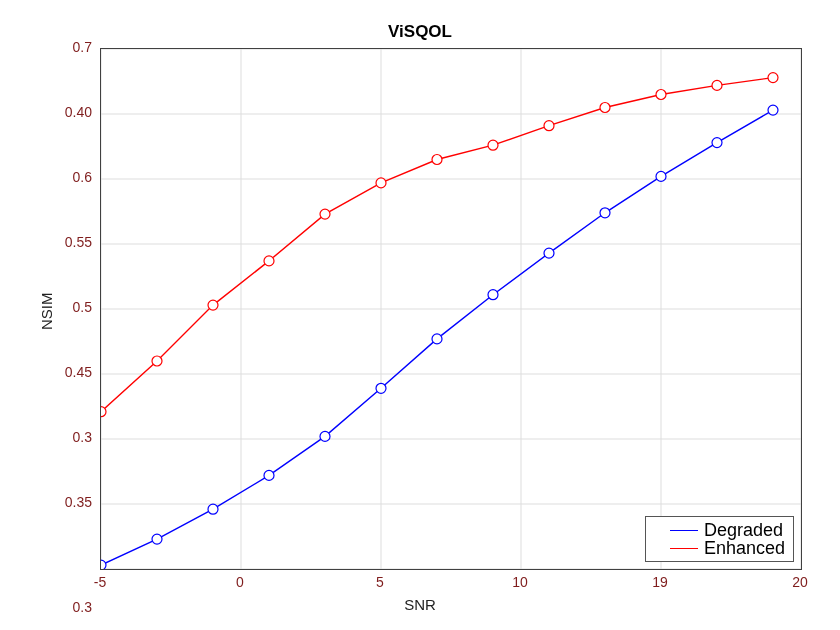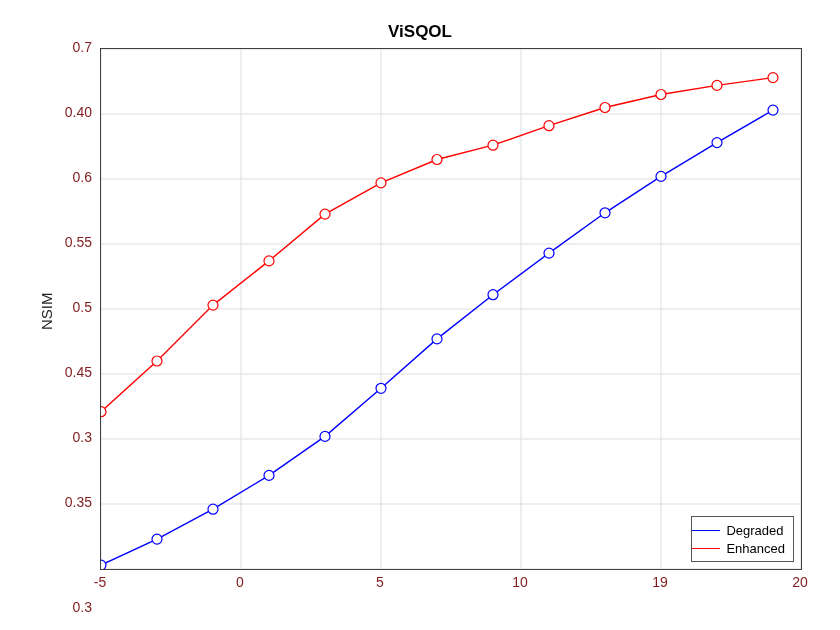--- a/index.html
+++ b/index.html
@@ -45,22 +45,22 @@
   }
   .tick-label {
     position: absolute;
     font-size: 14px;
     color: #7f1d1d;
   }
   .legend-box {
     position: absolute;
     background: #ffffff;
     border: 1px solid #555;
-    padding: 4px 8px 4px 0;
-    font-size: 13px;
+    padding: 4px 8px 4px 24px;
+    font-size: 18px;
   }
   .legend-row {
     display: flex;
     align-items: center;
     height: 18px;
   }
   .legend-swatch {
     width: 28px;
     height: 0;
     border-top: 1.2px solid;
@@ -116,20 +116,21 @@
         <circle cx="336" cy="110.49999999999994" r="5" fill="#ffffff" stroke="#ff0000" stroke-width="1.2"></circle>
         <circle cx="392.00000000000006" cy="96.19999999999999" r="5" fill="#ffffff" stroke="#ff0000" stroke-width="1.2"></circle>
         <circle cx="448" cy="76.69999999999993" r="5" fill="#ffffff" stroke="#ff0000" stroke-width="1.2"></circle>
         <circle cx="504" cy="58.499999999999886" r="5" fill="#ffffff" stroke="#ff0000" stroke-width="1.2"></circle>
         <circle cx="560" cy="45.499999999999886" r="5" fill="#ffffff" stroke="#ff0000" stroke-width="1.2"></circle>
         <circle cx="616" cy="36.39999999999992" r="5" fill="#ffffff" stroke="#ff0000" stroke-width="1.2"></circle>
         <circle cx="672" cy="28.59999999999991" r="5" fill="#ffffff" stroke="#ff0000" stroke-width="1.2"></circle>
       </svg>
     </div>
 
+  <div id="xlabel" class="xlabel" style="top: 596px;">SNR</div>
   <div id="ylabel" class="ylabel" style="left: 38px; top: 330px;">NSIM</div>
 
   <div id="legend" class="legend-box" style="right: 46px; bottom: 68px;">
       <div class="legend-row">
         <div class="legend-swatch" style="border-top-color: rgb(0, 0, 255);"></div>
         <span>Degraded</span>
       </div>
       <div class="legend-row">
         <div class="legend-swatch" style="border-top-color: rgb(255, 0, 0);"></div>
         <span>Enhanced</span>

